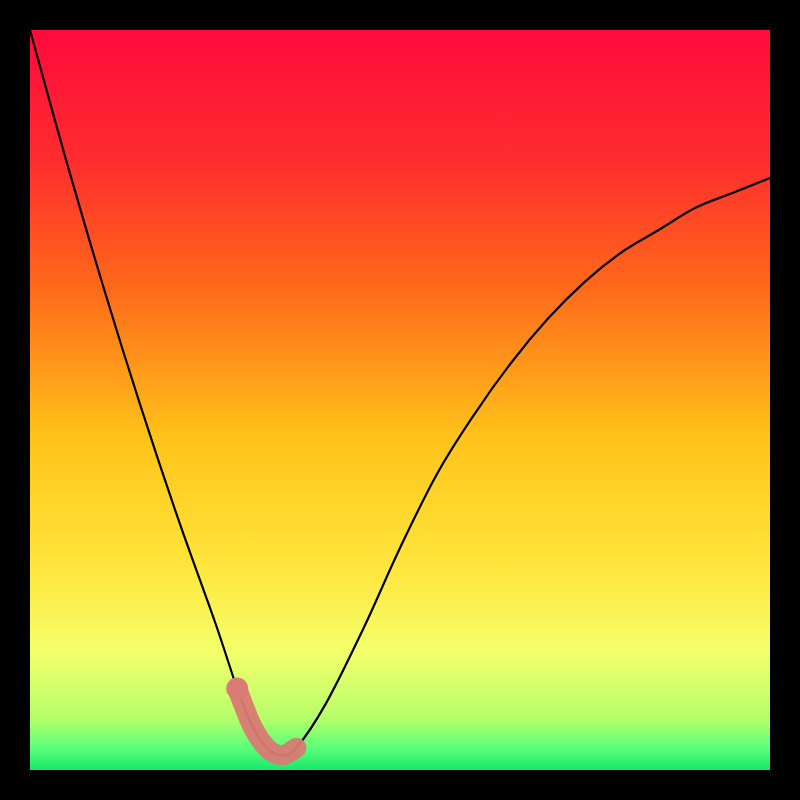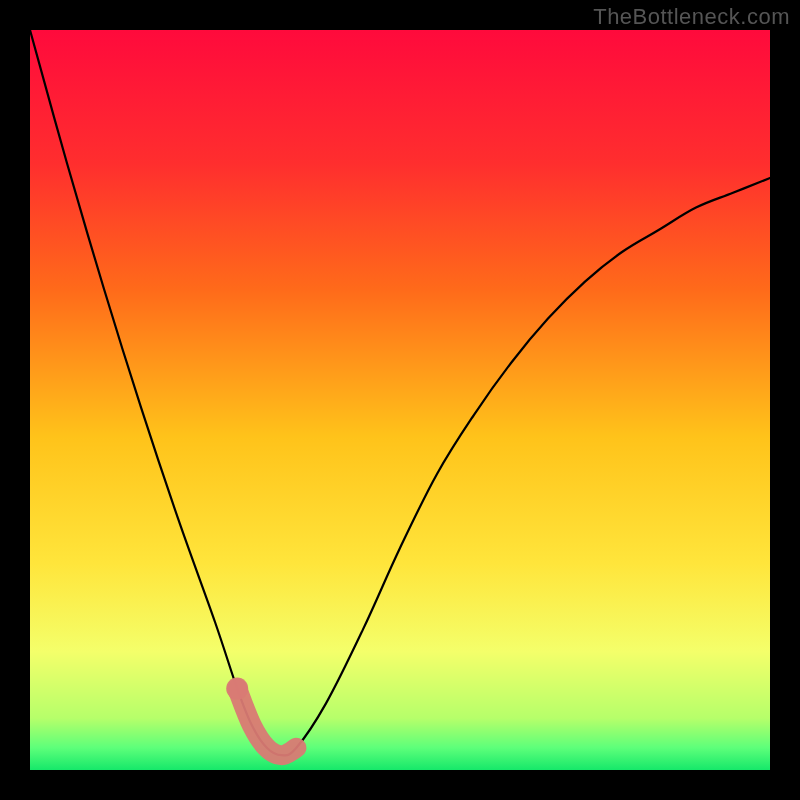--- a/index.html
+++ b/index.html
@@ -28,21 +28,20 @@
     z-index: 10;
   }
   svg {
     display: block;
   }
 </style>
 </head>
 <body>
 
 <div class="frame">
-  <div class="watermark">TheBottleneck.com</div>
 
   <svg id="chart-svg" width="800" height="800" viewBox="0 0 800 800">
     <defs>
       <linearGradient id="bg-grad" x1="0" y1="0" x2="0" y2="1">
           <stop offset="0.00%" stop-color="#ff0a3c"></stop>
           <stop offset="18.00%" stop-color="#ff2e2e"></stop>
           <stop offset="35.00%" stop-color="#ff6a1a"></stop>
           <stop offset="55.00%" stop-color="#ffc31a"></stop>
           <stop offset="72.00%" stop-color="#ffe53b"></stop>
           <stop offset="84.00%" stop-color="#f4ff6a"></stop>

